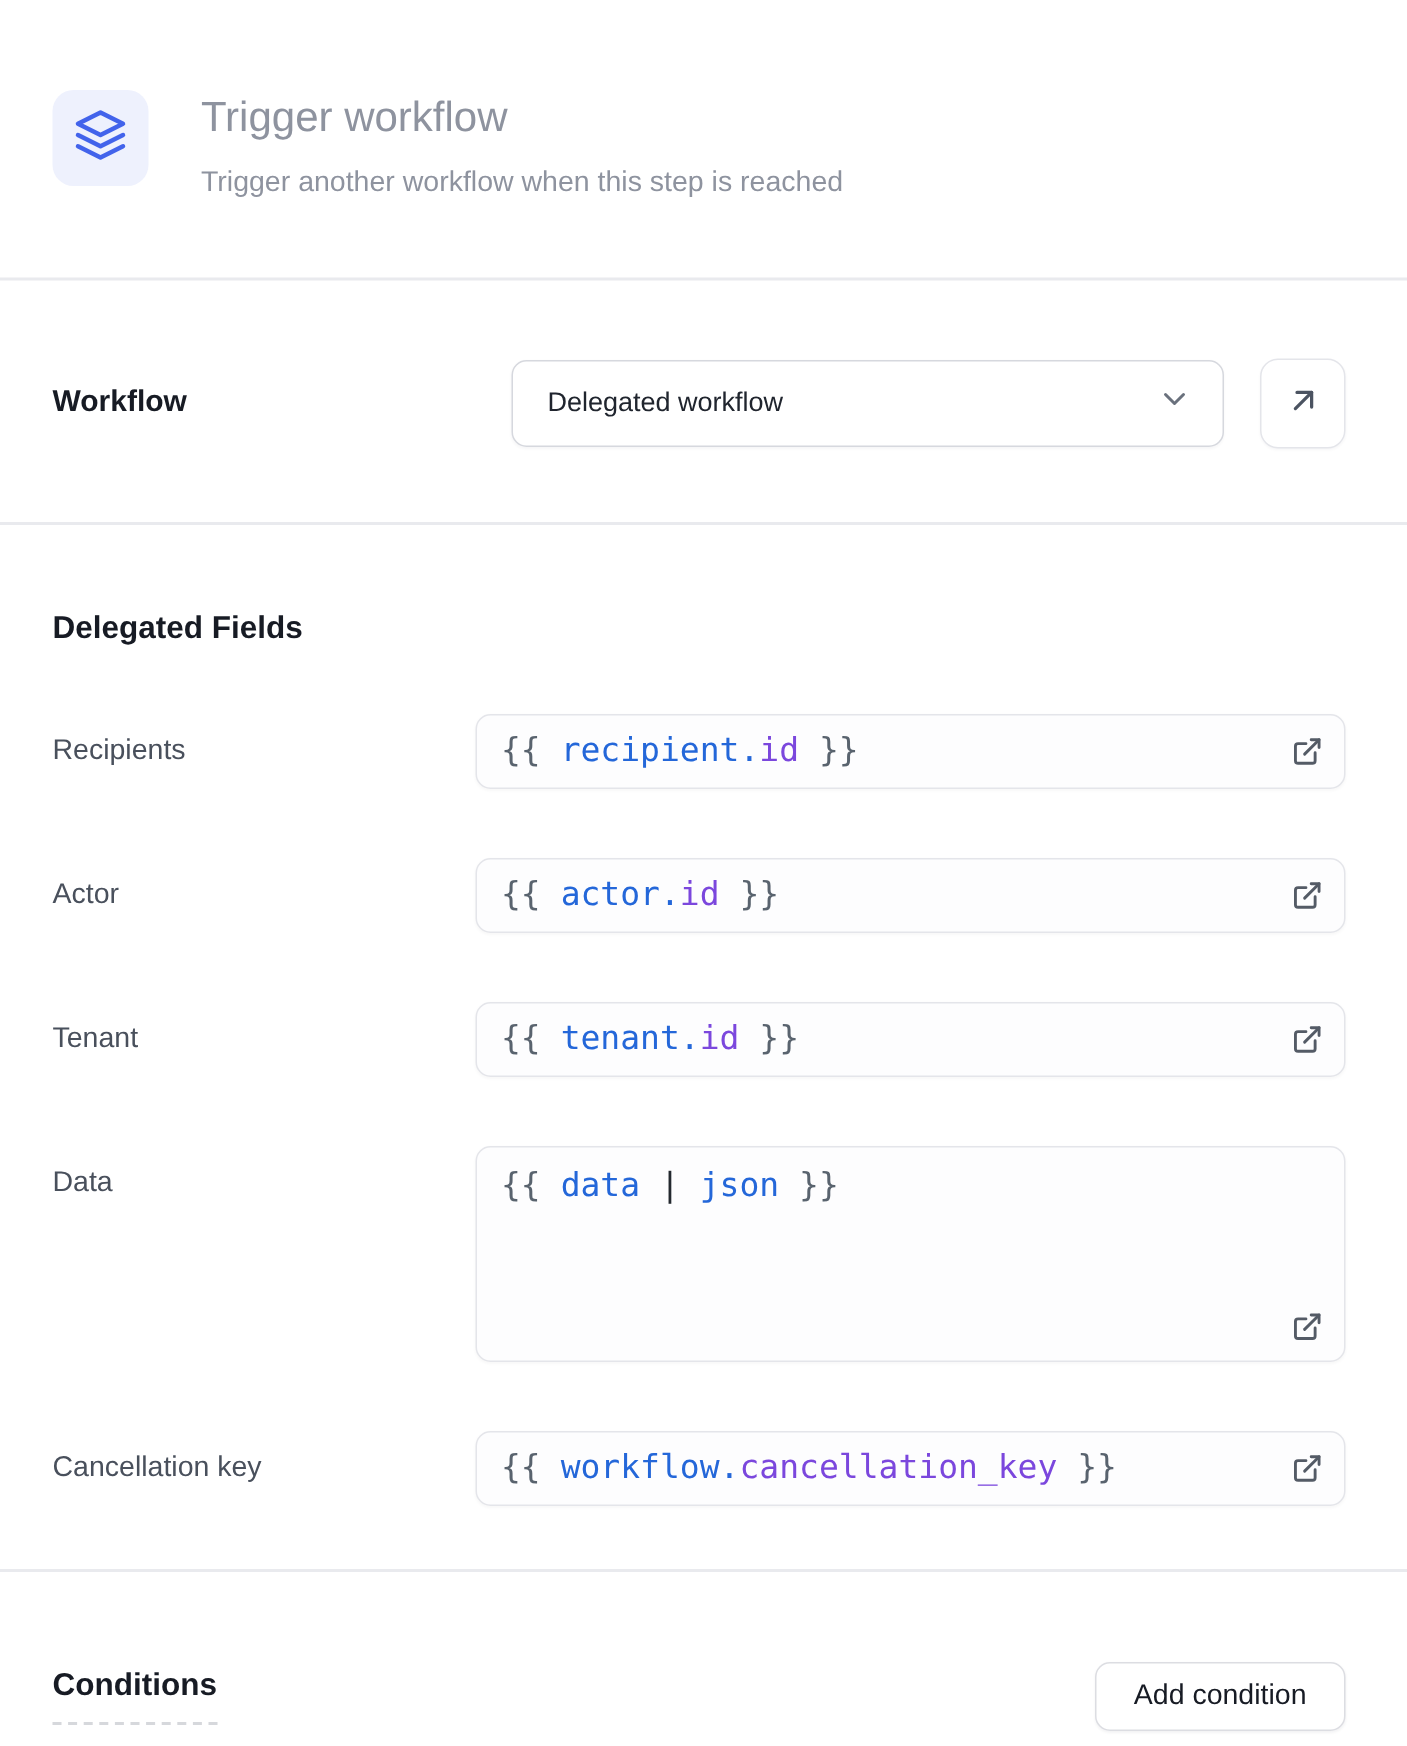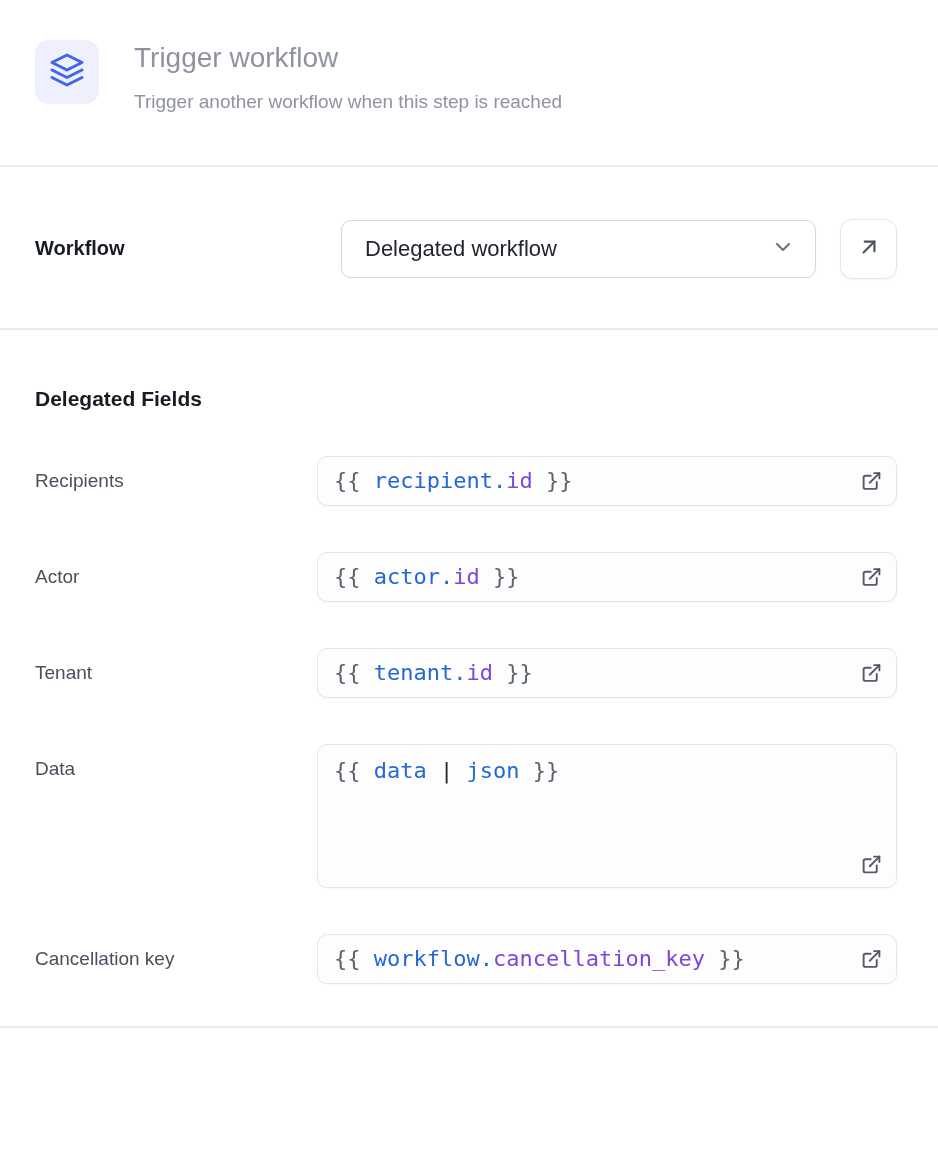--- a/index.html
+++ b/index.html
@@ -16,36 +16,36 @@
     --text-label:#49505c;
     --icon-gray:#545b66;
   }
   *{box-sizing:border-box;margin:0;padding:0;}
   html,body{width:938px;height:1164px;background:#ffffff;overflow:hidden;
     font-family:"Liberation Sans", sans-serif;-webkit-font-smoothing:antialiased;}
   .panel{width:938px;height:1164px;display:flex;flex-direction:column;}
   .pad{padding-left:35px;padding-right:41px;}
 
   
-  .header{display:flex;align-items:flex-start;gap:35px;padding-top:40px;padding-bottom:52px;}
+  .header{display:flex;align-items:flex-start;gap:35px;padding-top:60px;padding-bottom:52px;}
   .icon-box{width:64px;height:64px;border-radius:14px;background:var(--icon-bg);
     display:flex;align-items:center;justify-content:center;flex:none;}
   .icon-box svg{width:36px;height:36px;color:var(--icon-blue);}
   .header-title{font-size:28px;font-weight:400;color:var(--text-gray);line-height:1.1;margin-top:3px;}
   .header-sub{font-size:19px;color:var(--text-gray);margin-top:17px;}
 
   .divider{height:2px;background:#e9eaee;flex:none;}
 
   
   .wf-row{display:flex;align-items:center;padding-top:52px;padding-bottom:49px;gap:24px;}
   .wf-label{width:282px;flex:none;font-size:20px;font-weight:700;color:var(--text-dark);}
   .select{width:500px;height:58px;border:1px solid var(--border-select);border-radius:10px;
     background:#fff;display:flex;align-items:center;justify-content:space-between;
     padding:0 20px 0 23px;cursor:pointer;box-shadow:0 1px 2px rgba(16,24,40,.04);}
-  .select-value{font-size:22px;color:#20252e;}
+  .select-value{font-size:18px;color:#20252e;}
   .select svg{width:24px;height:24px;color:#6a717d;}
   .open-btn{margin-left:auto;width:60px;height:60px;border:1px solid var(--border-light);
     border-radius:12px;background:#fff;display:flex;align-items:center;justify-content:center;
     cursor:pointer;box-shadow:0 1px 2px rgba(16,24,40,.04);}
   .open-btn svg{width:26px;height:26px;color:#4b5361;}
 
   
   .fields-section{padding-top:57px;padding-bottom:42px;}
   .fields-heading{font-size:21px;font-weight:700;color:var(--text-dark);margin-bottom:45px;}
   .field-row{display:flex;align-items:center;margin-bottom:46px;}
@@ -187,14 +187,18 @@
                 <line x1="10" y1="14" x2="21" y2="3"></line>
               </svg>
             </span>
           </div>
         </div>
       </div>
   </div>
 
   <div class="divider"></div>
 
+  <div class="conditions pad">
+    <div class="conditions-heading">Conditions</div>
+    <button class="add-condition-btn">Add condition</button>
+  </div>
 
 </div>
 
 </body></html>

